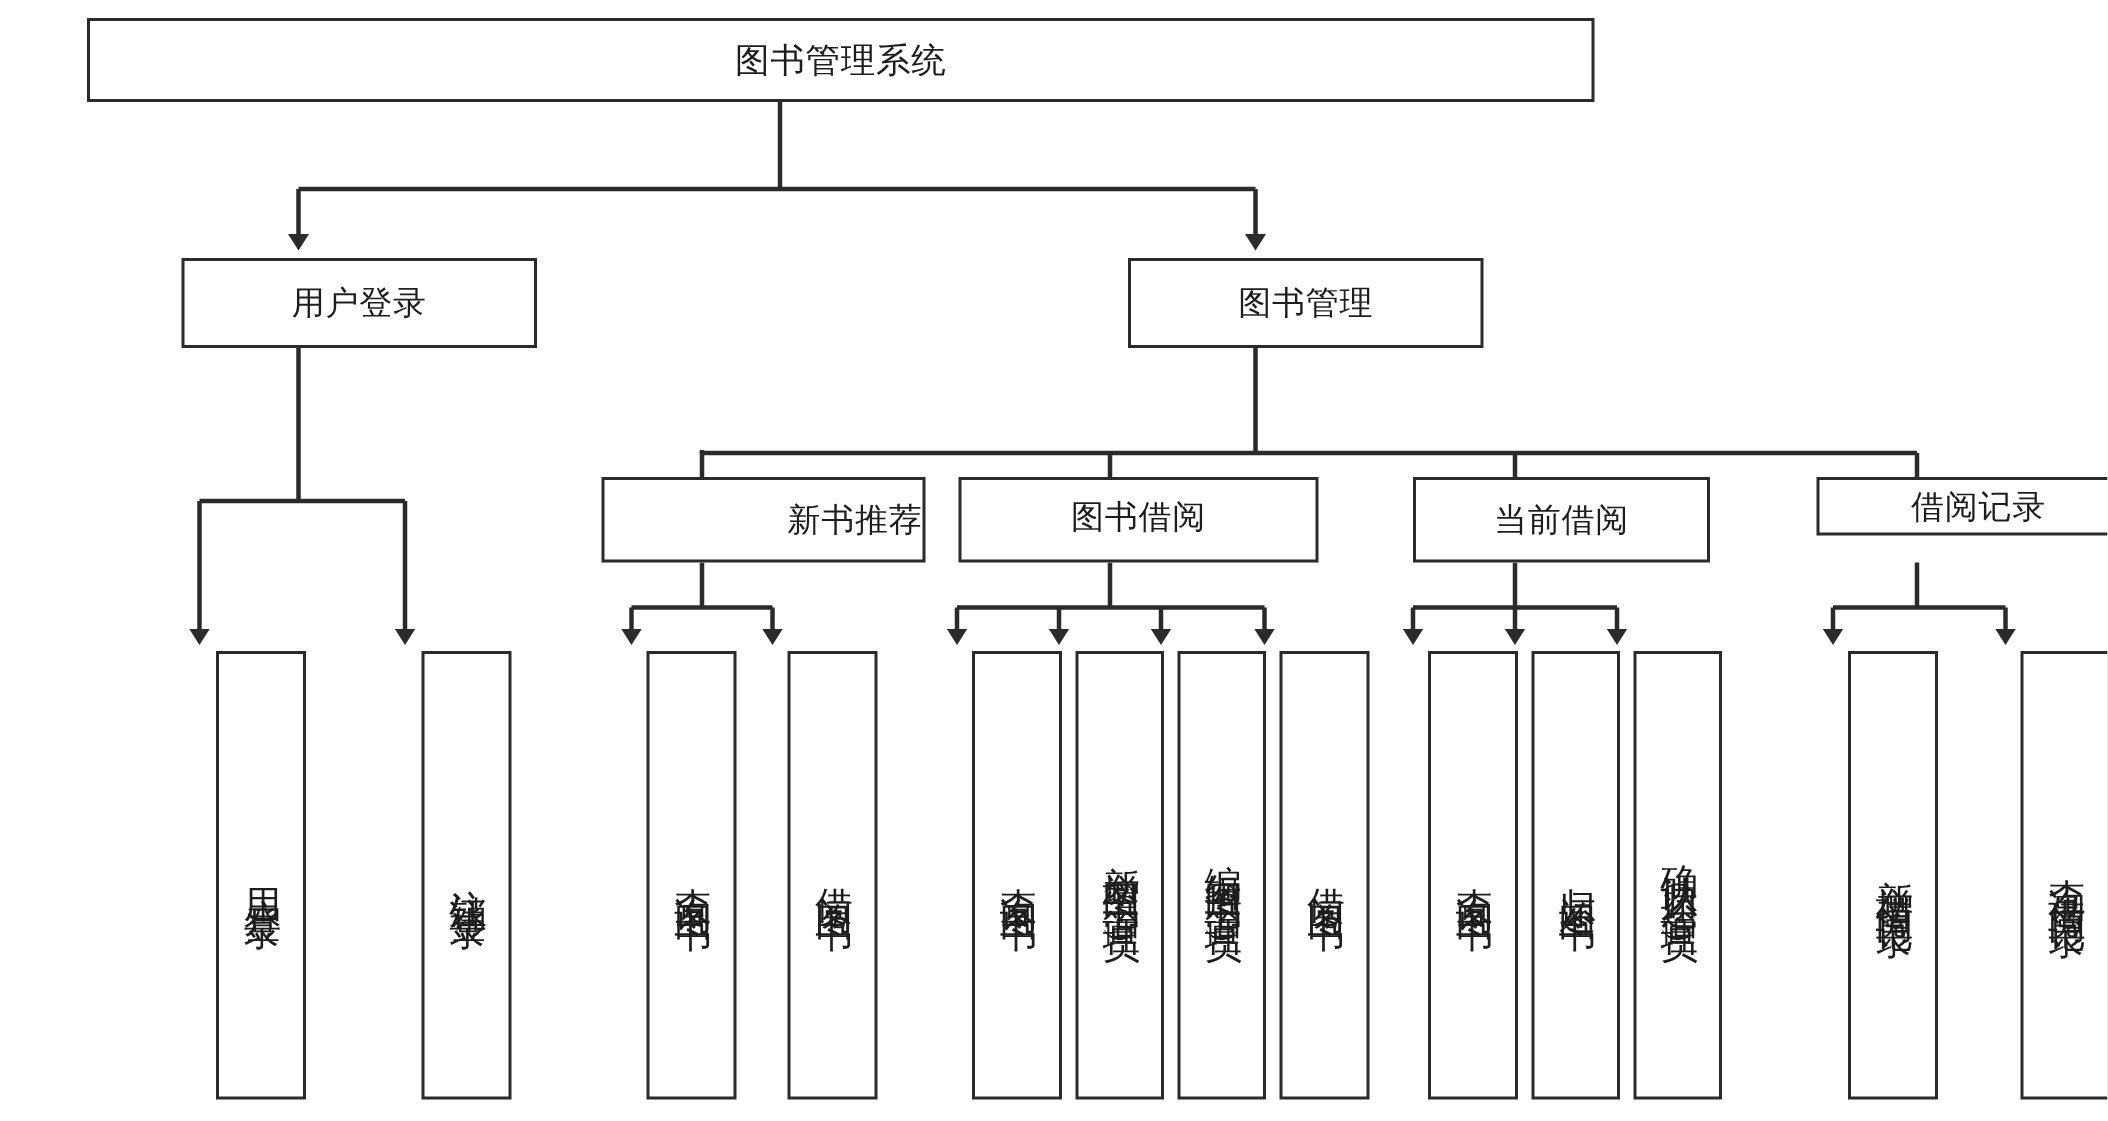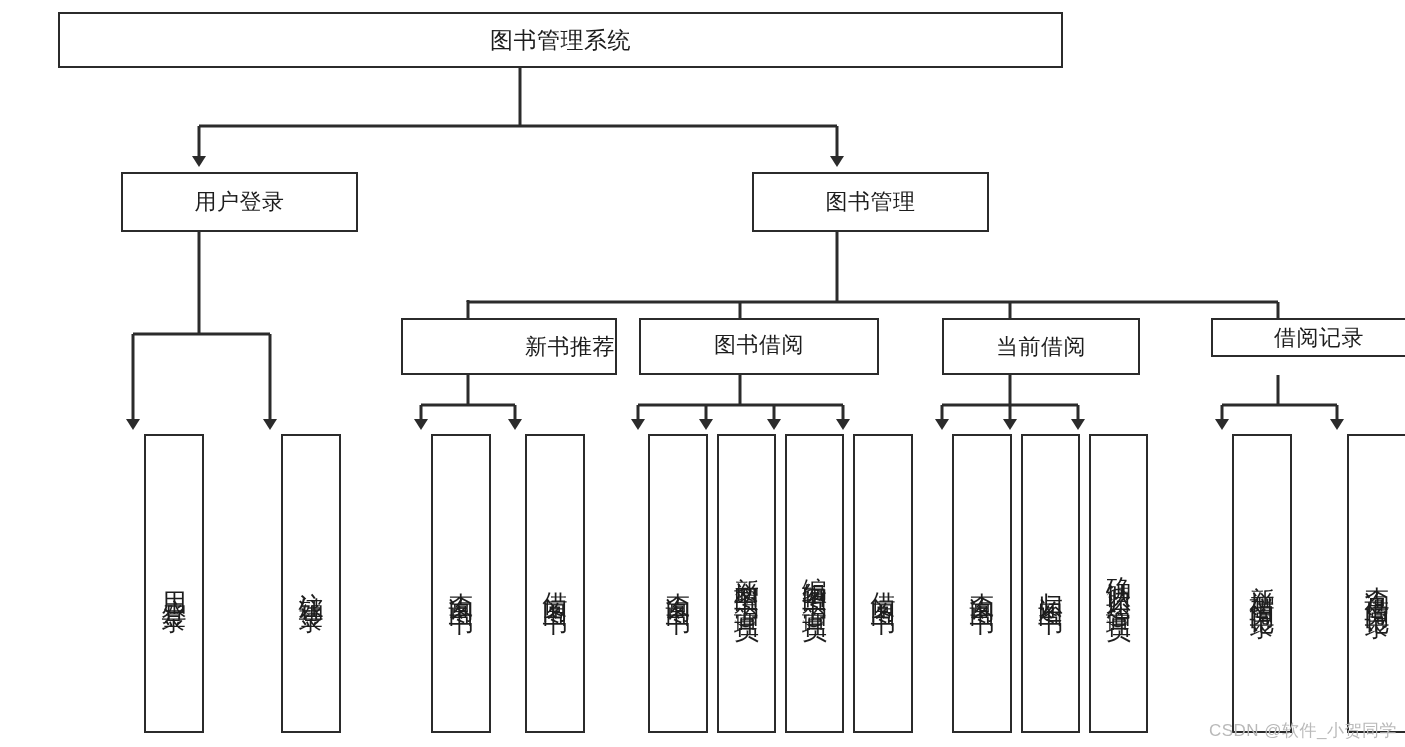--- a/index.html
+++ b/index.html
@@ -212,15 +212,14 @@
   </div>
 
   <div class="node vert" style="left:1192px; top:434px; width:60px; height:299px;">
     <span class="label">新增借阅记录</span>
   </div>
 
   <div class="node vert" style="left:1307px; top:434px; width:60px; height:299px;">
     <span class="label">查询借阅记录</span>
   </div>
 
-  <div class="watermark">CSDN @软件_小贺同学</div>
 
 </div>
 
 </body></html>

